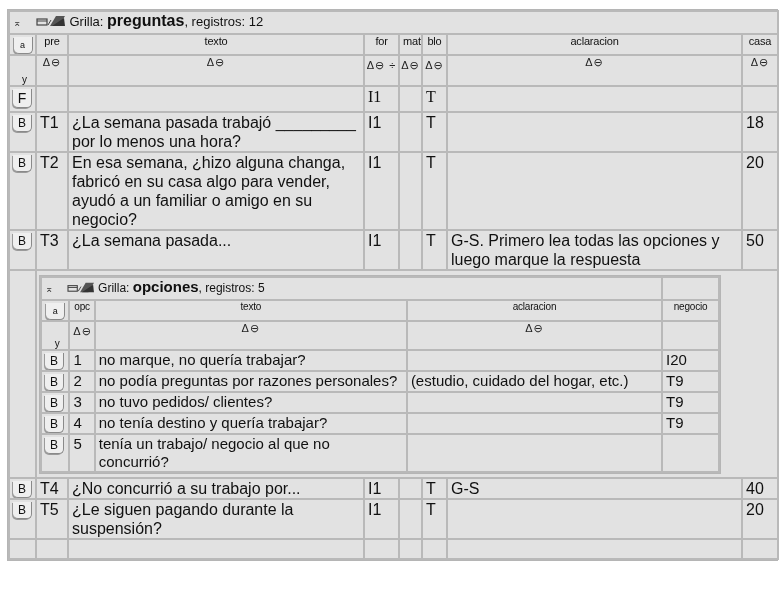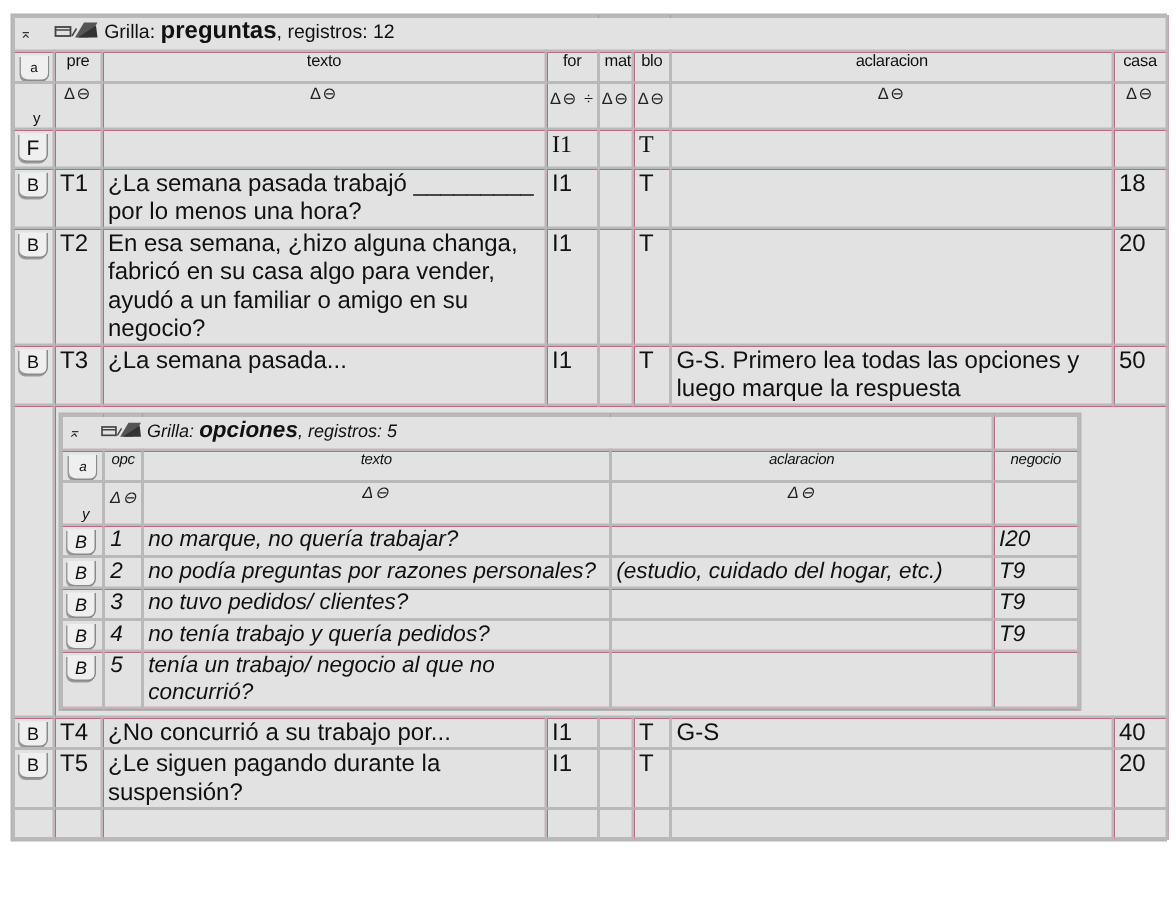--- a/index.html
+++ b/index.html
@@ -1,31 +1,31 @@
 <!DOCTYPE html>
 <html><head>
 <meta charset="utf-8">
 <style>
   html, body { margin:0; padding:0; background:#ffffff; }
   body { width:784px; height:600px; overflow:hidden; font-family:"Liberation Sans", sans-serif; color:#111; }
   .frame { position:absolute; left:7px; top:9px; width:769px; border:1px solid #b5b5b5; background:#e2e2e2; }
-  table.grid { border-collapse:collapse; table-layout:fixed; width:100%; background:#be185d; }
+  table.grid { border-collapse:collapse; table-layout:fixed; width:100%; background:#fde047;border-radius:18px; }
   table.grid td, table.grid th { border:2px solid #b9b9b9; padding:0 3px; vertical-align:top; background:#e2e2e2; overflow:hidden; }
   .title-row td { background:#e6e6e6; height:21px; font-size:13px; vertical-align:middle; padding-left:6px; border-bottom:2px solid #b9b9b9; }
   .title-row .name { font-weight:bold; font-size:16px; }
   .hdr th { font-weight:normal; font-size:11px; height:18px; text-align:center; vertical-align:middle; letter-spacing:-0.2px; }
   .sortrow td { font-size:11px; height:26px; text-align:center; vertical-align:top; padding-top:3px; }
   .cell { font-size:16px; line-height:19px; padding-top:2px; padding-bottom:2px; }
   .mono { font-family:"Liberation Serif", serif; }
   .btn { display:inline-block; width:18px; height:16px; border:1px solid #8a8a8a; border-top:none; border-left:none; border-radius:0 0 5px 5px; background:#efefef; font-size:12px; text-align:center; line-height:16px; margin-top:2px; margin-left:1px; box-shadow:-1px 1px 0 #9a9a9a; }
   .btncol { padding:0 2px !important; text-align:left; }
   .icon-small { font-size:10px; color:#333; }
   .sortglyph { font-size:11px; color:#222; letter-spacing:1px; }
   .nested-wrap td.nest-holder { padding:4px 56px 4px 34px; }
-  .nested { border:1px solid #b5b5b5; background:#e2e2e2;font-style:italic; }
+  .nested { border:1px solid #b5b5b5; background:#e2e2e2; }
   .nested table.grid td, .nested table.grid th { border:2px solid #b9b9b9; }
   .nested .title-row td { font-size:12px; height:21px; }
   .nested .title-row .name { font-size:15px; }
   .nested .hdr th { font-size:10px; height:17px; }
   .nested .sortrow td { height:24px; }
   .nested .cell { font-size:15px; line-height:18px; }
   .center { }
   .ticon { display:inline-block; vertical-align:middle; }
 </style>
 </head>
@@ -185,21 +185,21 @@
             <tr>
               <td class="btncol"><span class="btn">B</span></td>
               <td class="cell">3</td>
               <td class="cell">no tuvo pedidos/ clientes?</td>
               <td class="cell"></td>
               <td class="cell center">T9</td>
             </tr>
             <tr>
               <td class="btncol"><span class="btn">B</span></td>
               <td class="cell">4</td>
-              <td class="cell">no tenía trabajo y quería pedidos?</td>
+              <td class="cell">no tenía destino y quería trabajar?</td>
               <td class="cell"></td>
               <td class="cell center">T9</td>
             </tr>
             <tr>
               <td class="btncol"><span class="btn">B</span></td>
               <td class="cell">5</td>
               <td class="cell">tenía un trabajo/ negocio al que no concurrió?</td>
               <td class="cell"></td>
               <td class="cell center"></td>
             </tr>

